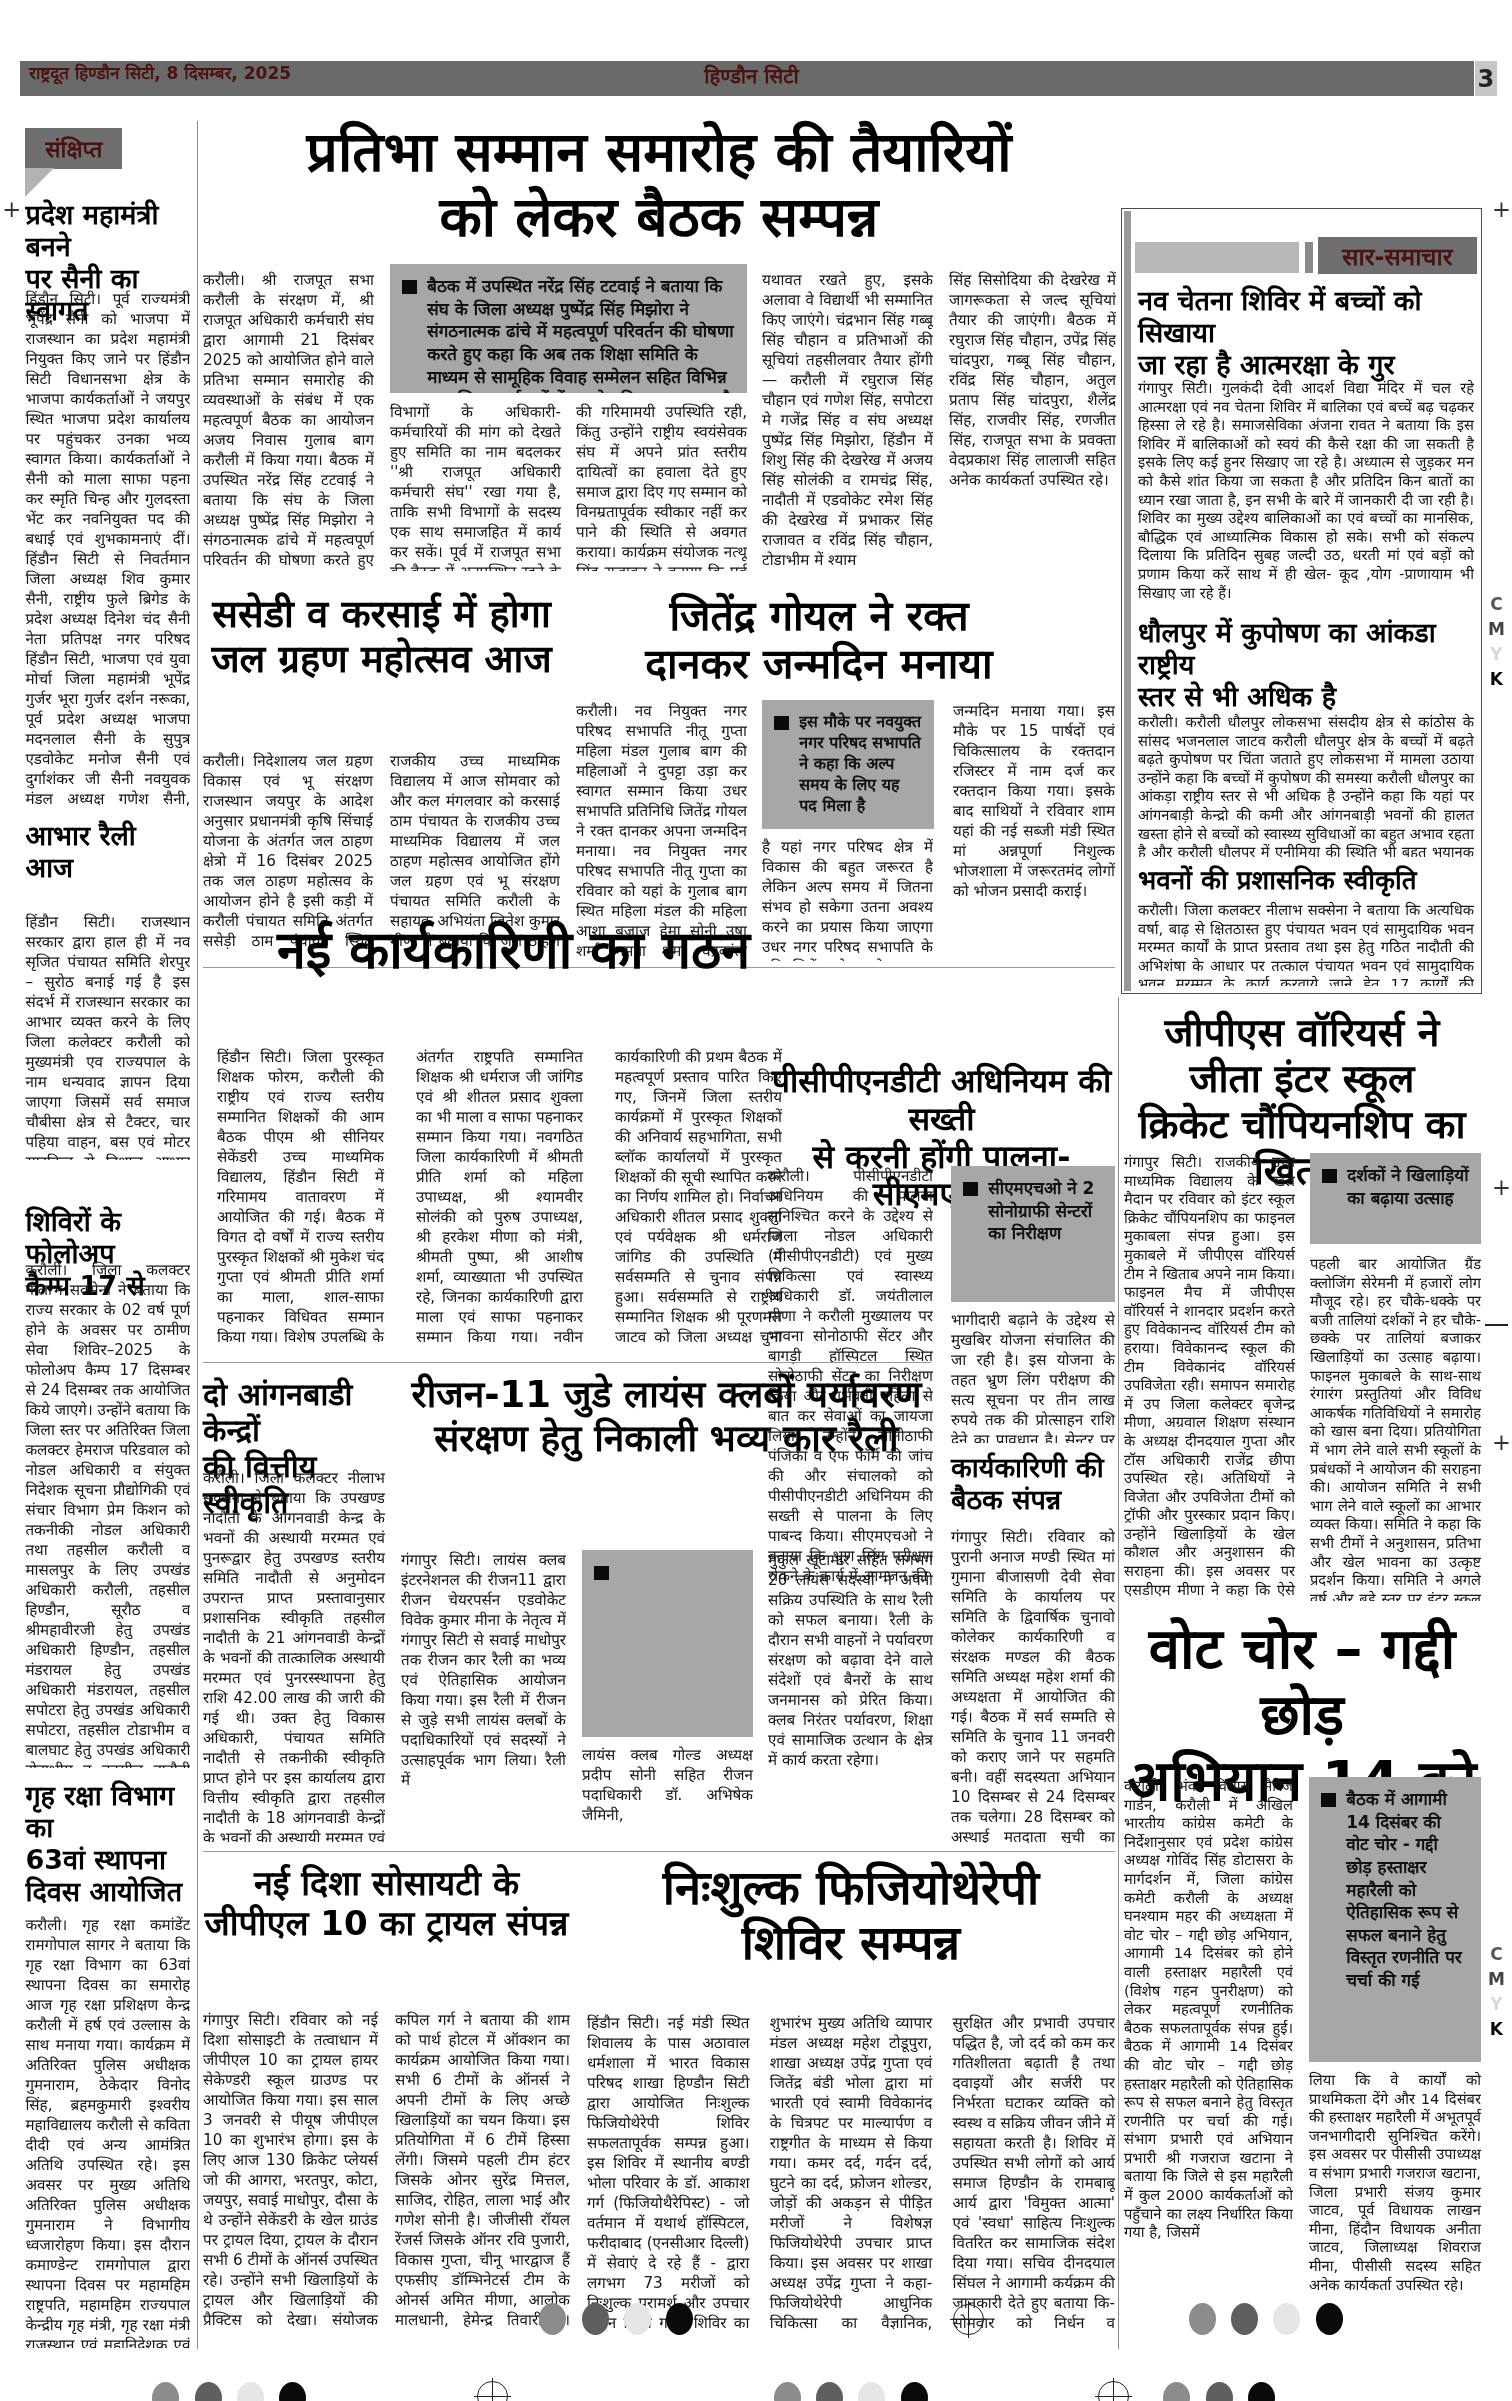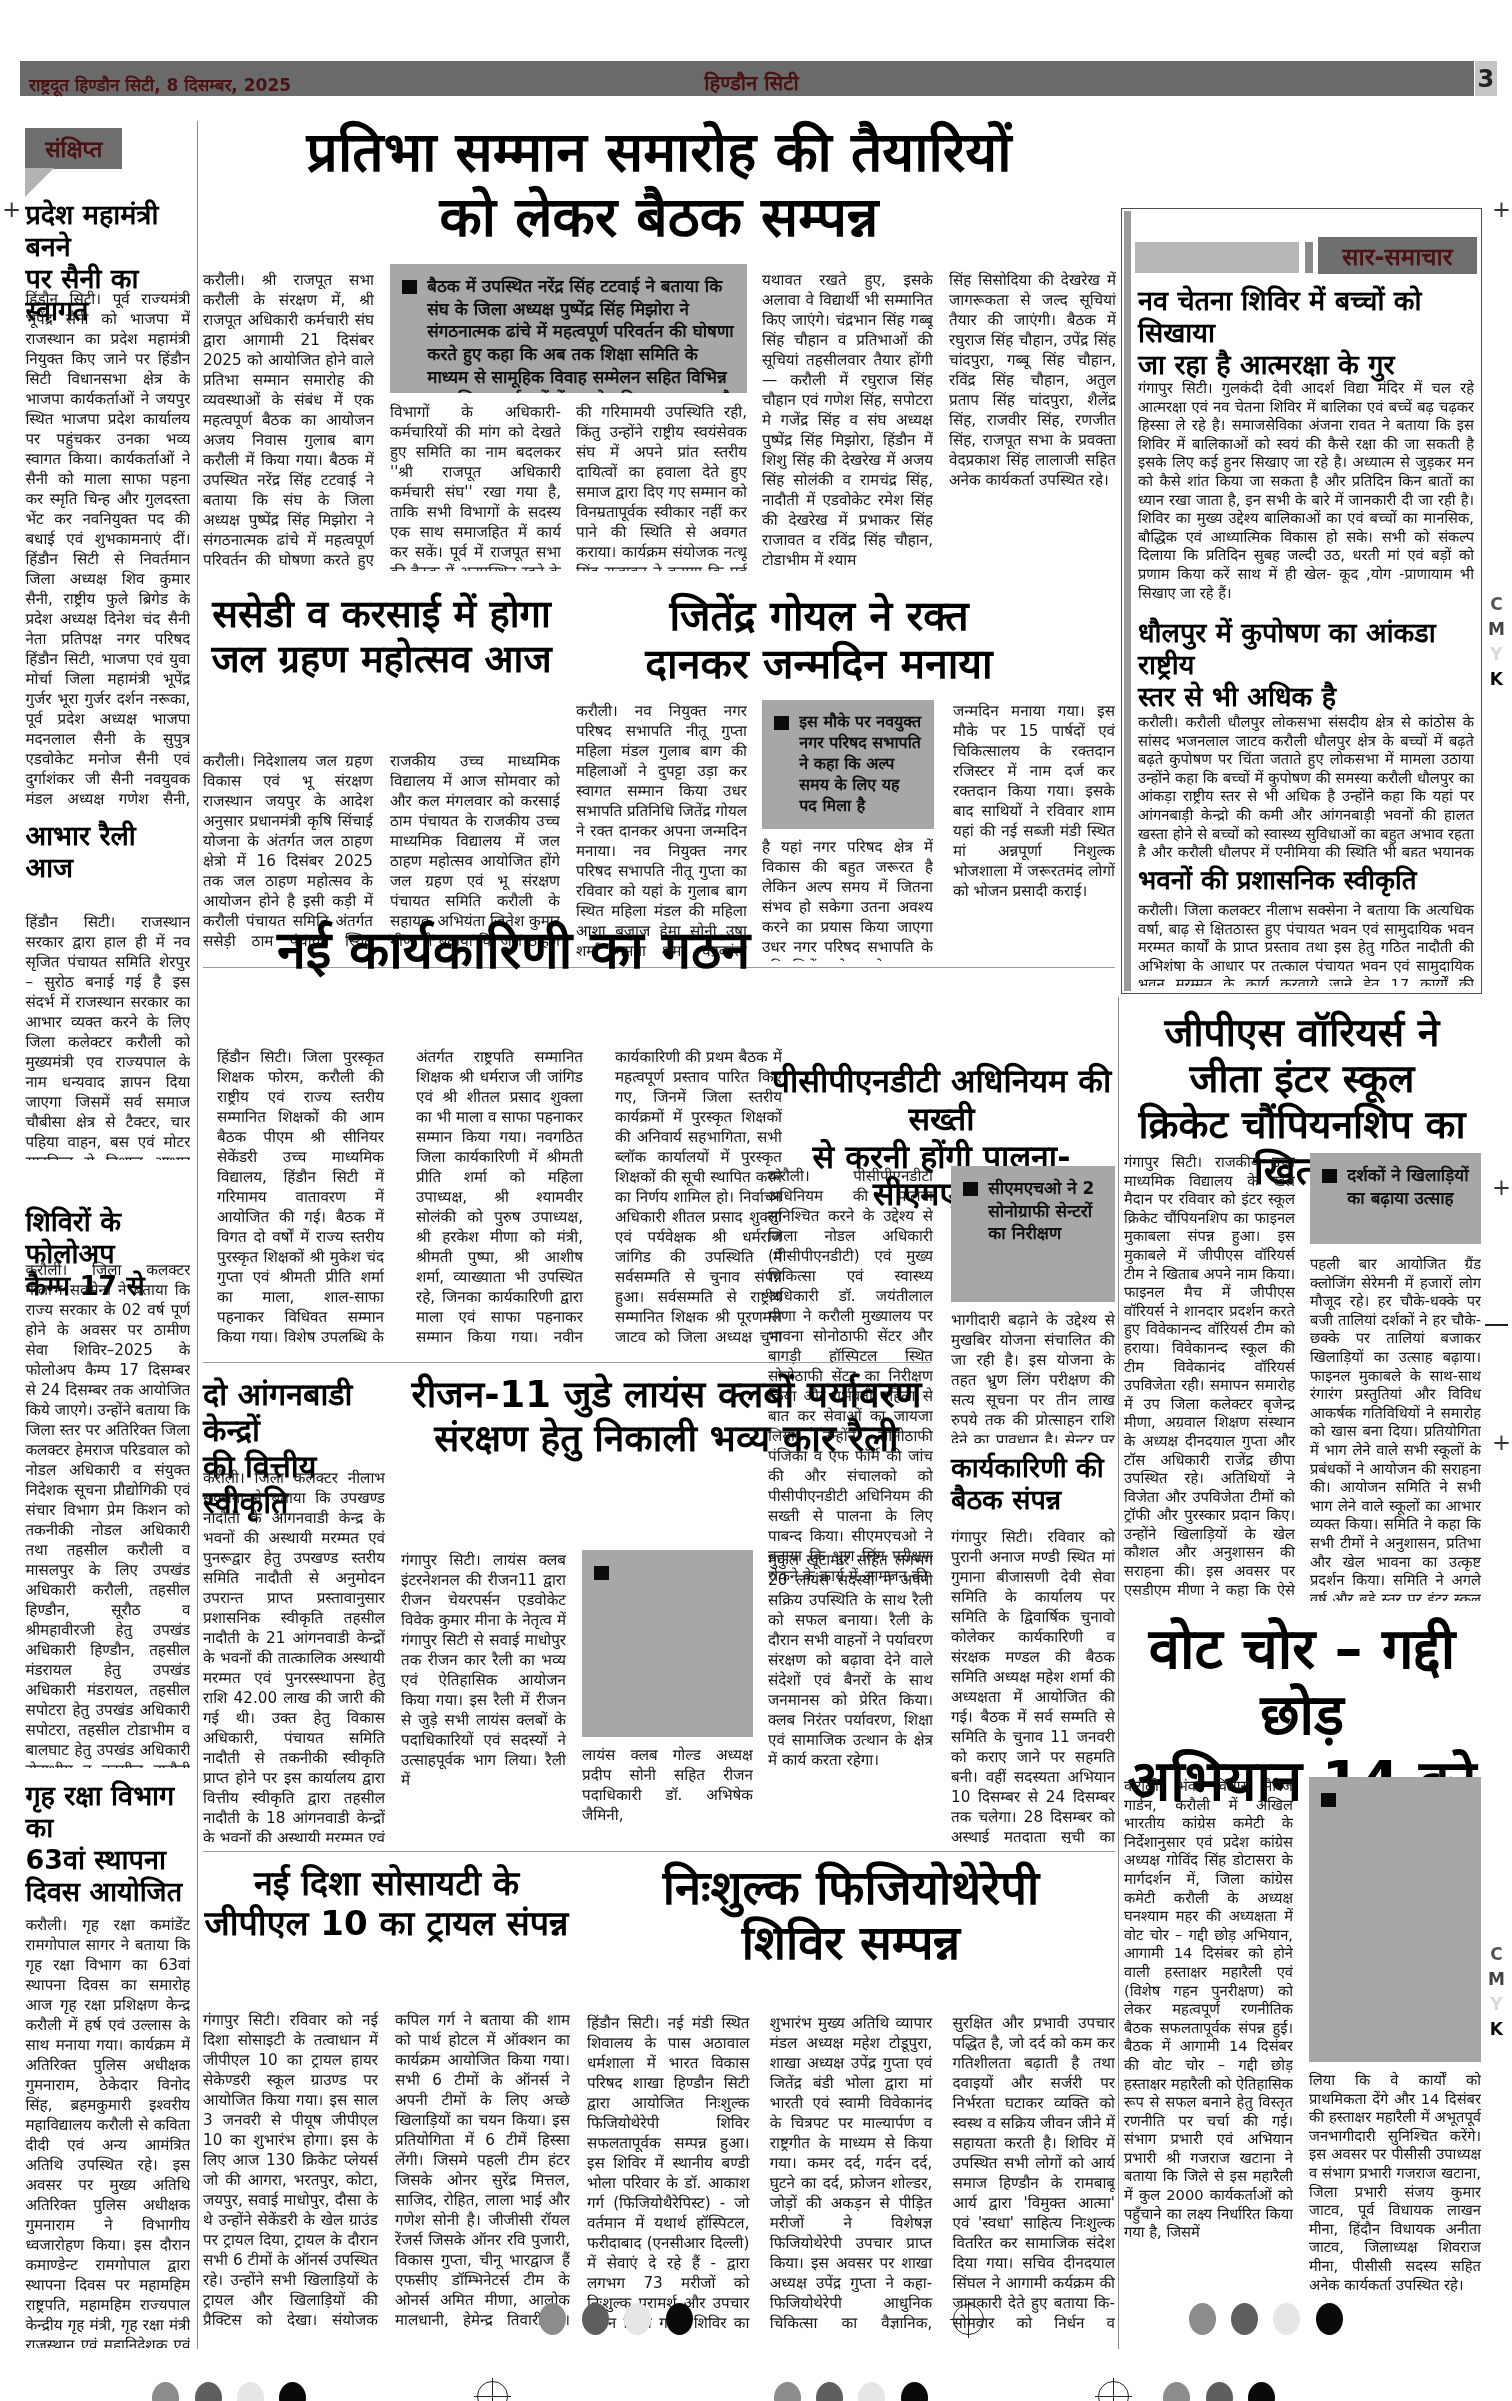--- a/index.html
+++ b/index.html
@@ -3,21 +3,21 @@
 <meta charset="utf-8">
 <style>
   html,body{margin:0;padding:0;}
   body{
     width:1512px;height:2401px;position:relative;background:#ffffff;
     font-family:"DejaVu Sans","Liberation Sans",sans-serif;color:#111;
     overflow:hidden;
   }
   .abs{position:absolute;}
   
-  .masthead{background:#6a6a6a;display:flex;align-items:flex-end;}
+  .masthead{background:#6a6a6a;display:flex;align-items:flex-start;}
   .masthead .mh-left{color:#4a1212;font-weight:bold;font-size:17px;padding-left:9px;flex:1;}
   .masthead .mh-center{color:#4a1212;font-weight:bold;font-size:20.3px;flex:1;text-align:center;}
   .masthead .mh-spacer{flex:1;}
   .pagenum{background:#c6c6c6;color:#222;font-size:24px;font-weight:bold;
     display:flex;align-items:center;justify-content:center;}
   
   .label-box{background:#6f6f6f;color:#4a1212;font-weight:bold;font-size:22.6px;
     display:flex;align-items:center;justify-content:center;}
   .fold{width:0;height:0;border-top:29px solid #b3b3b3;border-right:29px solid transparent;}
   
@@ -184,20 +184,21 @@
   <span class="sq"></span>
   <span class="pq-text">दर्शकों ने खिलाड़ियों का बढ़ाया उत्साह</span>
 </div>
 <div class="abs bt-r" style="left:1310px;top:1255px;width:171px;height:346px;">पहली बार आयोजित ग्रैंड क्लोजिंग सेरेमनी में हजारों लोग मौजूद रहे। हर चौके-धक्के पर बजी तालियां दर्शकों ने हर चौके-छक्के पर तालियां बजाकर खिलाड़ियों का उत्साह बढ़ाया। फाइनल मुकाबले के साथ-साथ रंगारंग प्रस्तुतियां और विविध आकर्षक गतिविधियों ने समारोह को खास बना दिया। प्रतियोगिता में भाग लेने वाले सभी स्कूलों के प्रबंधकों ने आयोजन की सराहना की। आयोजन समिति ने सभी भाग लेने वाले स्कूलों का आभार व्यक्त किया। समिति ने कहा कि सभी टीमों ने अनुशासन, प्रतिभा और खेल भावना का उत्कृष्ट प्रदर्शन किया। समिति ने अगले वर्ष और बड़े स्तर पर इंटर स्कूल खेल आयोजन करने की घोषणा की, ताकि छात्रों को खेल के क्षेत्र में अधिक अवसर मिल सकें। कार्यक्रम के दौरान गायत्री देवी, हेमंत शर्मा, सूरज गर्ग, क्षितिज गुप्ता, पंकज गुप्ता, आदित्य भारद्वाज, मनीष जैन, अनुराग शर्मा, रोहित जौमना, अजय भारद्वाज, गौरव मंगल और कुसुम गुप्ता सहित विभिन्न स्कूलों के सदस्य उपस्थित रहे।</div>
 
 <div class="abs hl center" style="left:1123px;top:1616px;width:358px;font-size:56px;">वोट चोर – गद्दी छोड़
 अभियान 14 को</div>
 <div class="abs bt-r" style="left:1124px;top:1777px;width:169px;height:570px;">करौली। भंवर विलास मैरिज गार्डन, करौली में अखिल भारतीय कांग्रेस कमेटी के निर्देशानुसार एवं प्रदेश कांग्रेस अध्यक्ष गोविंद सिंह डोटासरा के मार्गदर्शन में, जिला कांग्रेस कमेटी करौली के अध्यक्ष घनश्याम महर की अध्यक्षता में वोट चोर – गद्दी छोड़ अभियान, आगामी 14 दिसंबर को होने वाली हस्ताक्षर महारैली एवं (विशेष गहन पुनरीक्षण) को लेकर महत्वपूर्ण रणनीतिक बैठक सफलतापूर्वक संपन्न हुई। बैठक में आगामी 14 दिसंबर की वोट चोर – गद्दी छोड़ हस्ताक्षर महारैली को ऐतिहासिक रूप से सफल बनाने हेतु विस्तृत रणनीति पर चर्चा की गई। संभाग प्रभारी एवं अभियान प्रभारी श्री गजराज खटाना ने बताया कि जिले से इस महारैली में कुल 2000 कार्यकर्ताओं को पहुँचाने का लक्ष्य निर्धारित किया गया है, जिसमें</div>
 <div class="abs pq" style="left:1309px;top:1777px;width:172px;height:285px;">
   <span class="sq"></span>
+  <span class="pq-text">बैठक में आगामी 14 दिसंबर की वोट चोर - गद्दी छोड़ हस्ताक्षर महारैली को ऐतिहासिक रूप से सफल बनाने हेतु विस्तृत रणनीति पर चर्चा की गई</span>
 </div>
 <div class="abs bt-r" style="left:1309px;top:2071px;width:172px;height:277px;">लिया कि वे कार्यों को प्राथमिकता देंगे और 14 दिसंबर की हस्ताक्षर महारैली में अभूतपूर्व जनभागीदारी सुनिश्चित करेंगे। इस अवसर पर पीसीसी उपाध्यक्ष व संभाग प्रभारी गजराज खटाना, जिला प्रभारी संजय कुमार जाटव, पूर्व विधायक लाखन मीना, हिंदौन विधायक अनीता जाटव, जिलाध्यक्ष शिवराज मीना, पीसीसी सदस्य सहित अनेक कार्यकर्ता उपस्थित रहे।</div>
 
 <div class="abs cmyk" style="left:1488px;top:592px;">
   <span class="kc">C</span>
   <span class="km">M</span>
   <span class="ky">Y</span>
   <span class="kk">K</span>
 </div>
 <div class="abs cmyk" style="left:1488px;top:1942px;">

